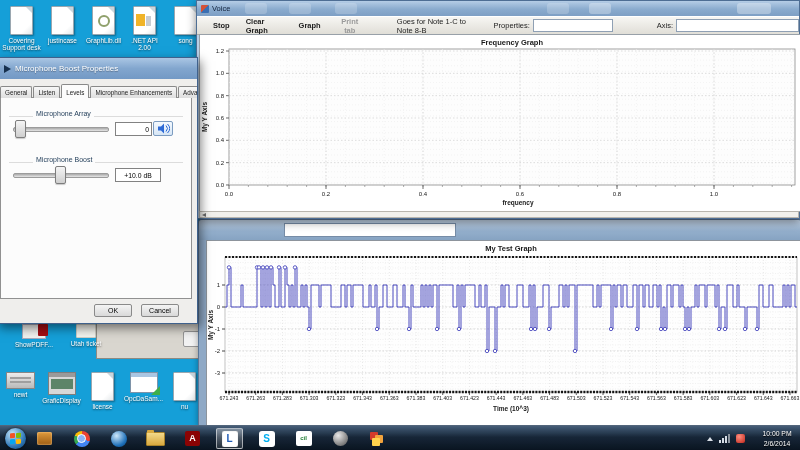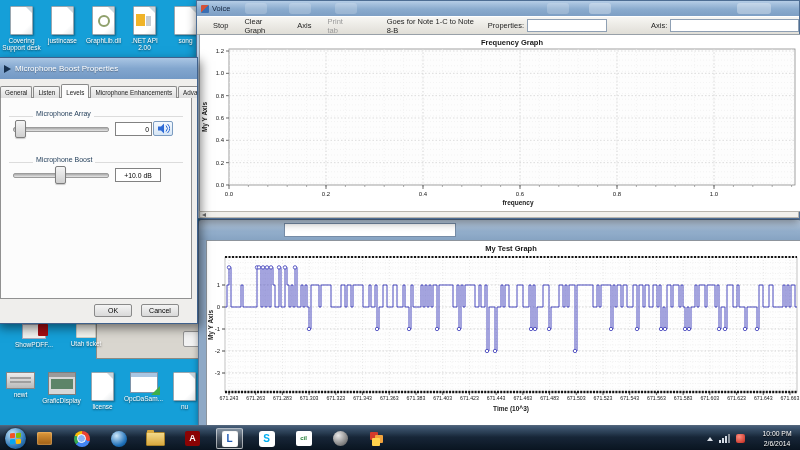--- a/index.html
+++ b/index.html
@@ -51,22 +51,22 @@
   
   .voice{position:absolute;left:196px;top:0;width:604px;height:219px;background:#b9cfe6;
     border:1px solid #4e6e94;box-sizing:border-box;box-shadow:0 3px 9px rgba(0,0,0,.45);}
   .v-title{position:relative;height:15px;background:linear-gradient(180deg,#b5cde6,#8aabce 55%,#7e9fc4);
     display:flex;align-items:center;gap:3px;padding-left:4px;font-size:7.5px;color:#14233c;}
   .v-ico{width:8px;height:8px;background:linear-gradient(135deg,#d45137 50%,#3b6fb2 50%);border-radius:1px;}
   .ghost{position:absolute;top:2px;height:11px;width:22px;border-radius:3px;background:rgba(255,255,255,.20);}
   .v-toolbar{height:17px;background:linear-gradient(#f7f6f3,#e0ded7);border-top:1px solid #fff;
     border-bottom:1px solid #b2afa6;display:flex;align-items:center;font-size:7.5px;color:#1d1d1d;
     padding-left:8px;}
-  .titem{padding:0 8px;cursor:default;}
-  .titem.disabled{color:#9a9a9a;}
+  .titem{padding:0 8px;cursor:default;font-weight:bold;}
+  .titem.disabled{color:#9a9a9a;text-align:center;}
   .trange{margin-left:26px;}
   .tlabel{margin-left:10px;}
   .tinput{height:11px;background:#fff;border:1px solid #8fa0b4;margin-left:3px;font-size:7px;padding:0 2px;}
   .v-graph{position:absolute;left:2px;top:33px;width:600px;height:176px;background:#fff;
     border:1px solid #98a0a8;box-sizing:content-box;}
   .v-scroll{position:absolute;left:2px;top:210px;width:600px;height:7px;background:#f1f0ec;
     border:1px solid #b8b5ae;box-sizing:border-box;}
   .sarrow{position:absolute;left:2px;top:1px;width:0;height:0;border-style:solid;
     border-width:2.5px 4px 2.5px 0;border-color:transparent #6a6a6a transparent transparent;}
 
@@ -474,21 +474,21 @@
       <span class="ghost" style="left:48px"></span>
       <span class="ghost" style="left:92px"></span>
       <span class="ghost" style="left:138px"></span>
       <span class="ghost" style="left:350px"></span>
       <span class="ghost" style="left:392px;background:rgba(255,255,255,.3)"></span>
       <span class="ghost" style="left:540px;width:34px;background:rgba(255,255,255,.32)"></span>
     </div>
     <div class="v-toolbar">
       <span class="titem">Stop</span>
       <span class="titem">Clear Graph</span>
-      <span class="titem">Axis</span>
+      <span class="titem">Graph</span>
       <span class="titem disabled">Print tab</span>
       <span class="trange">Goes for Note 1-C to Note 8-B</span>
       <span class="tlabel">Properties:</span>
       <input class="tinput" style="width: 74px;" value="">
       <span class="tlabel" style="margin-left:44px">Axis:</span>
       <input class="tinput" style="width: 136px;" value="">
     </div>
     <div class="v-graph">
       <svg id="freq-svg" width="600" height="176">
           <rect x="29" y="14" width="566" height="136" fill="#fdfdfd" stroke="#8a8a8a" stroke-width="0.8"></rect>

